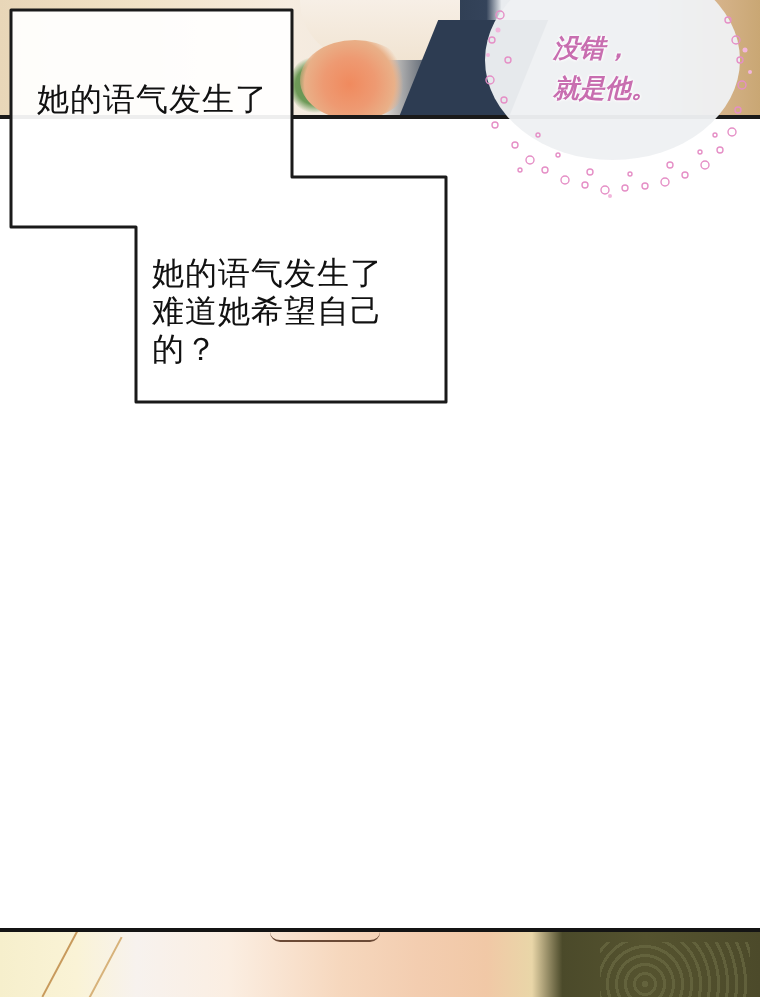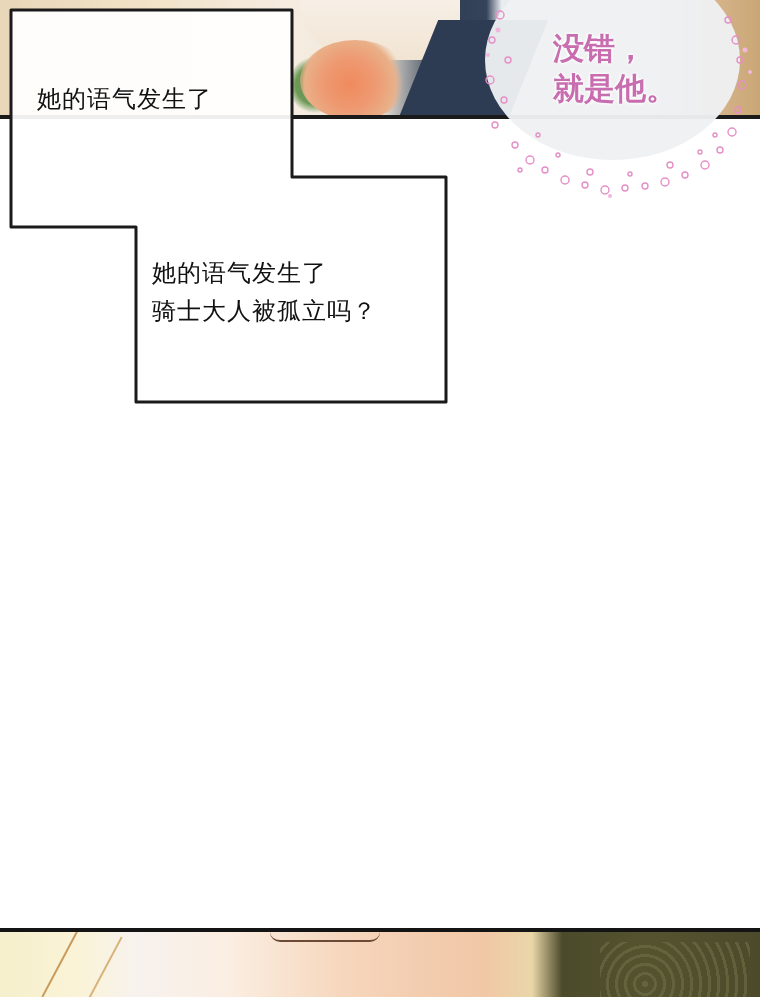--- a/index.html
+++ b/index.html
@@ -12,24 +12,24 @@
     background: radial-gradient(circle, #5f8a4a 0%, #6e9a58 50%, rgba(110,154,88,0) 72%); }
   .panel-top .art-dress { position: absolute; left: 300px; top: 0; width: 160px; height: 60px;
     background: linear-gradient(180deg, #f7efe6 0%, #f1e4d2 100%); border-radius: 0 0 40px 60px; }
   .panel-top .art-coat { position: absolute; left: 418px; top: 20px; width: 110px; height: 100px;
     background: #2d3c52; transform: skewX(-22deg); }
   .panel-top-border { position: absolute; left: 0; top: 115px; width: 760px; height: 4px; background: #1a1a1a; }
   .bubble-cloud { position: absolute; left: 485px; top: -40px; width: 255px; height: 200px; border-radius: 50%;
     background: rgba(238,240,242,0.96); }
   .bubble-dots { position: absolute; left: 470px; top: -40px; width: 290px; height: 240px; pointer-events: none; }
   .bubble-text { position: absolute; left: 553px; top: 28px; width: 140px; font-family: "DejaVu Sans", sans-serif;
-    font-size: 31px; font-weight: bold; line-height: 40px; color: #c86eb0;
-    text-shadow: 0 0 3px #fff, 0 0 3px #fff, 0 0 4px #fff; }
+    font-size: 26px; font-weight: bold; line-height: 40px; color: #c86eb0;
+    text-shadow: 0 0 3px #fff, 0 0 3px #fff, 0 0 4px #fff; font-style: italic; }
   .narration-shape { position: absolute; left: 0; top: 0; width: 760px; height: 420px; }
-  .narration-text { position: absolute; font-size: 24px; line-height: 38px; color: #111; letter-spacing: 1px; }
+  .narration-text { position: absolute; font-size: 32px; line-height: 38px; color: #111; letter-spacing: 1px; }
   .nt-1 { left: 37px; top: 80px; width: 250px; text-shadow: 0 0 3px #fff, 0 0 3px #fff; }
   .nt-2 { left: 152px; top: 254px; width: 290px; }
   .panel-bottom { position: absolute; left: 0; top: 928px; width: 760px; height: 69px; overflow: hidden;
     border-top: 4px solid #141414;
     background: linear-gradient(90deg, #f6efcc 0%, #faf3d6 10%, #f7f2ee 18%, #fbeee2 30%, #f6d7bd 45%, #f3cdb0 55%, #f1c8a6 64%, #e9d6a8 70%, #4b4a2a 74%, #55532f 85%, #4c4a2a 100%); }
   .panel-bottom .lashes { position: absolute; left: 270px; top: 0; width: 110px; height: 8px; border-bottom: 2px solid #6b4a36; border-radius: 0 0 60px 60px; }
   .panel-bottom .hair { position: absolute; left: 60px; top: -10px; width: 40px; height: 90px; border-left: 2px solid #c89a5c; border-right: 2px solid #d7b27a; transform: rotate(28deg); }
   .panel-bottom .ornament { position: absolute; left: 600px; top: 10px; width: 150px; height: 60px;
     background: repeating-radial-gradient(circle at 30% 70%, rgba(110,110,70,0.6) 0 3px, rgba(0,0,0,0) 3px 9px); }
 </style>
@@ -94,20 +94,20 @@
 </div>
 
 <svg class="narration-shape" viewBox="0 0 760 420">
   <polygon points="11,10 292,10 292,177 446,177 446,402 136,402 136,227 11,227" fill="rgba(255,255,255,0.93)" stroke="#1a1a1a" stroke-width="3" stroke-linejoin="round"></polygon>
 </svg>
 <div class="narration-text nt-1">
   <div>她的语气发生了</div>
 </div>
 <div class="narration-text nt-2">
   <div>她的语气发生了</div>
-  <div>骑士大人被孤立吗？</div>
+  <div>难道她希望自己的？</div>
 </div>
 
 <div class="panel-bottom">
   <div class="hair"></div>
   <div class="lashes"></div>
   <div class="ornament"></div>
 </div>
 
 </body></html>

